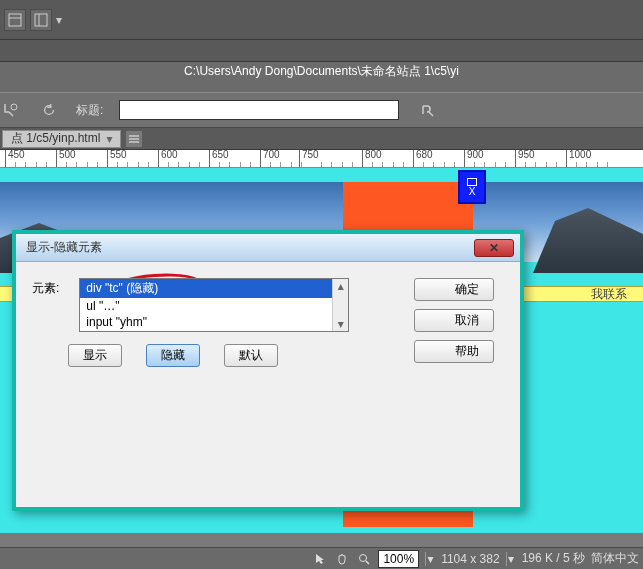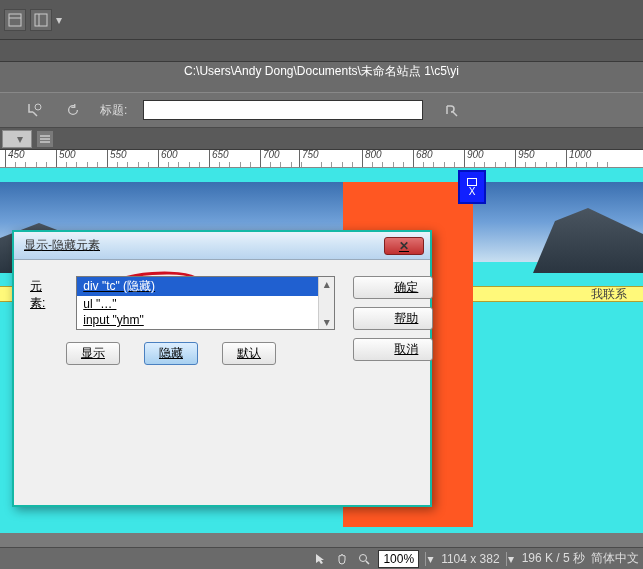--- a/index.html
+++ b/index.html
@@ -4,32 +4,32 @@
 <style>
 * { margin: 0; padding: 0; box-sizing: border-box; font-family: "SimSun", "Microsoft YaHei", sans-serif; font-size: 12px; }
 body { background: #595959; width: 643px; height: 569px; overflow: hidden; position: relative; }
 
 .top-toolbar { background: #595959; height: 40px; border-bottom: 1px solid #3a3a3a; display: flex; align-items: center; padding: 0 4px; gap: 4px; }
 .top-toolbar .tbtn { width: 22px; height: 22px; background: #6a6a6a; border: 1px solid #4a4a4a; display: flex; align-items: center; justify-content: center; }
 .top-toolbar .tbtn svg { width: 14px; height: 14px; }
 
 .path-bar { background: #6b6b6b; color: #fff; height: 18px; line-height: 18px; text-align: center; font-size: 12px; }
 
-.title-toolbar { background: #717171; height: 36px; display: flex; align-items: center; padding: 0 24px; gap: 16px; border-top: 1px solid #888; border-bottom: 1px solid #4a4a4a; }
+.title-toolbar { background: #717171; height: 36px; display: flex; align-items: center; padding: 0 0; gap: 16px; border-top: 1px solid #888; border-bottom: 1px solid #4a4a4a; }
 .title-toolbar .icon-btn { width: 22px; height: 22px; display: flex; align-items: center; justify-content: center; }
 .title-toolbar .label { color: #ddd; }
 .title-toolbar input { width: 280px; height: 20px; background: #fff; border: 1px solid #333; padding: 0 4px; }
 .title-toolbar .search-icon { color: #ccc; margin-left: 4px; }
 
 .tab-bar { background: #5a5a5a; height: 22px; display: flex; align-items: center; padding: 0 2px; border-bottom: 1px solid #3a3a3a; }
 .tab { background: #c9c9c9; color: #333; padding: 2px 8px; height: 18px; border: 1px solid #8a8a8a; display: flex; align-items: center; }
 .tab-extra { width: 18px; height: 18px; margin-left: 4px; background: #7a7a7a; border: 1px solid #5a5a5a; display: flex; align-items: center; justify-content: center; }
 .tab-extra svg { width: 10px; height: 10px; stroke: #ccc; fill: none; }
 
-.ruler-h { background: #fff; height: 18px; position: relative; border-bottom: 1px solid #888; overflow: hidden; font-style: italic; }
+.ruler-h { background: #fff; height: 18px; position: relative; border-bottom: 1px solid #888; overflow: hidden; }
 .ruler-h .tick { position: absolute; top: 0; height: 18px; border-left: 1px solid #666; font-size: 10px; color: #444; padding-left: 2px; line-height: 10px; }
 .ruler-h .minor { position: absolute; top: 12px; height: 6px; border-left: 1px solid #999; }
 
 .canvas { position: relative; background: #3ee6e6; height: 380px; overflow: hidden; }
 .sky { position: absolute; left: 0; right: 0; top: 14px; height: 80px; background: linear-gradient(#3a6fb0, #6fa0d8 50%, #c8dff1); }
 .mountain { position: absolute; top: 55px; height: 50px; background: linear-gradient(#4a5560, #2a3540); }
 .m1 { left: 0; width: 130px; clip-path: polygon(0 100%, 0 30%, 30% 0, 70% 40%, 100% 100%); }
 .m2 { right: 0; width: 110px; top: 40px; height: 65px; clip-path: polygon(0 100%, 20% 20%, 50% 0, 100% 40%, 100% 100%); }
 .orange-block { position: absolute; left: 343px; top: 14px; width: 130px; height: 345px; background: #ff5722; }
 .yellow-strip { position: absolute; left: 0; right: 0; top: 118px; height: 16px; background: #fff97a; border-top: 1px solid #b0a030; border-bottom: 1px solid #b0a030; }
@@ -38,21 +38,21 @@
 .blue-marker .sq { width: 10px; height: 8px; border: 1px solid #fff; margin-bottom: 2px; }
 .blue-marker .x { color: #fff; font-size: 10px; line-height: 8px; }
 
 .bottom-gray { position: absolute; left: 0; right: 0; bottom: 22px; height: 14px; background: #7a7a7a; }
 
 .status-bar { position: absolute; left: 0; right: 0; bottom: 0; height: 22px; background: #6a6a6a; display: flex; align-items: center; justify-content: flex-end; padding: 0 4px; gap: 6px; color: #ddd; border-top: 1px solid #4a4a4a; }
 .status-bar .sb-icon { width: 16px; height: 16px; display: flex; align-items: center; justify-content: center; }
 .status-bar .zoom-box { background: #fff; color: #000; padding: 1px 4px; border: 1px solid #333; }
 .status-bar .dropdown { width: 10px; height: 14px; border-left: 1px solid #999; display: flex; align-items: center; justify-content: center; }
 
-.dialog { position: absolute; left: 12px; top: 230px; width: 420px; background: #f0f0f0; border: 2px solid #14b8a6; box-shadow: 3px 3px 10px rgba(0,0,0,0.4); text-decoration: underline; }
+.dialog { position: absolute; left: 12px; top: 230px; width: 512px; background: #f0f0f0; border: 4px solid #14b8a6; box-shadow: 3px 3px 10px rgba(0,0,0,0.4); }
 .dialog-title { background: linear-gradient(#eaf3fb, #cfe3f5 50%, #b9d4ee); height: 28px; display: flex; align-items: center; justify-content: space-between; padding: 0 6px 0 10px; border-bottom: 1px solid #9ab; border-radius: 4px 4px 0 0; }
 .dialog-title span { color: #333; }
 .dialog-close { width: 40px; height: 18px; background: linear-gradient(#e07070, #c03030); border: 1px solid #802020; border-radius: 3px; color: #fff; display: flex; align-items: center; justify-content: center; font-weight: bold; }
 .dialog-body { padding: 16px 16px 20px 16px; display: flex; gap: 18px; }
 .dialog-left { flex: 1; }
 .dialog-left .row { display: flex; align-items: flex-start; gap: 20px; }
 .dialog-left .lbl { padding-top: 2px; color: #000; }
 .listbox { width: 270px; height: 54px; background: #fff; border: 1px solid #7a7a7a; overflow: hidden; position: relative; }
 .listbox .item { padding: 1px 6px; white-space: nowrap; }
 .listbox .item.sel { background: #2060d0; color: #fff; }
@@ -108,20 +108,21 @@
   <input type="text" style="">
   <span class="search-icon">
     <svg viewBox="0 0 16 16" width="16" height="16">
         <path d="M4 4 L4 12 M4 4 L8 4 M8 4 A3 3 0 1 1 8 10 M10 10 L14 14" stroke="#ccc" fill="none" stroke-width="1.5"></path>
       </svg>
   </span>
 </div>
 
 <div class="tab-bar">
   <div class="tab">
+    <span>点 1/c5/yinp.html</span>
     <span style="margin-left:6px;color:#666">▾</span>
   </div>
   <div class="tab-extra">
     <svg viewBox="0 0 10 10">
         <line x1="0" y1="2" x2="10" y2="2" stroke-width="1.5"></line>
         <line x1="0" y1="5" x2="10" y2="5" stroke-width="1.5"></line>
         <line x1="0" y1="8" x2="10" y2="8" stroke-width="1.5"></line>
       </svg>
   </div>
 </div>
@@ -253,18 +254,18 @@
         </div>
       </div>
       <div class="action-row">
         <button class="btn">显示</button>
         <button class="btn sel">隐藏</button>
         <button class="btn">默认</button>
       </div>
     </div>
     <div class="dialog-right">
       <button class="btn">确定</button>
+      <button class="btn">取消</button>
       <button class="btn">帮助</button>
-      <button class="btn">取消</button>
     </div>
   </div>
   <div style="height:120px"></div>
 </div>
 
 </body></html>

